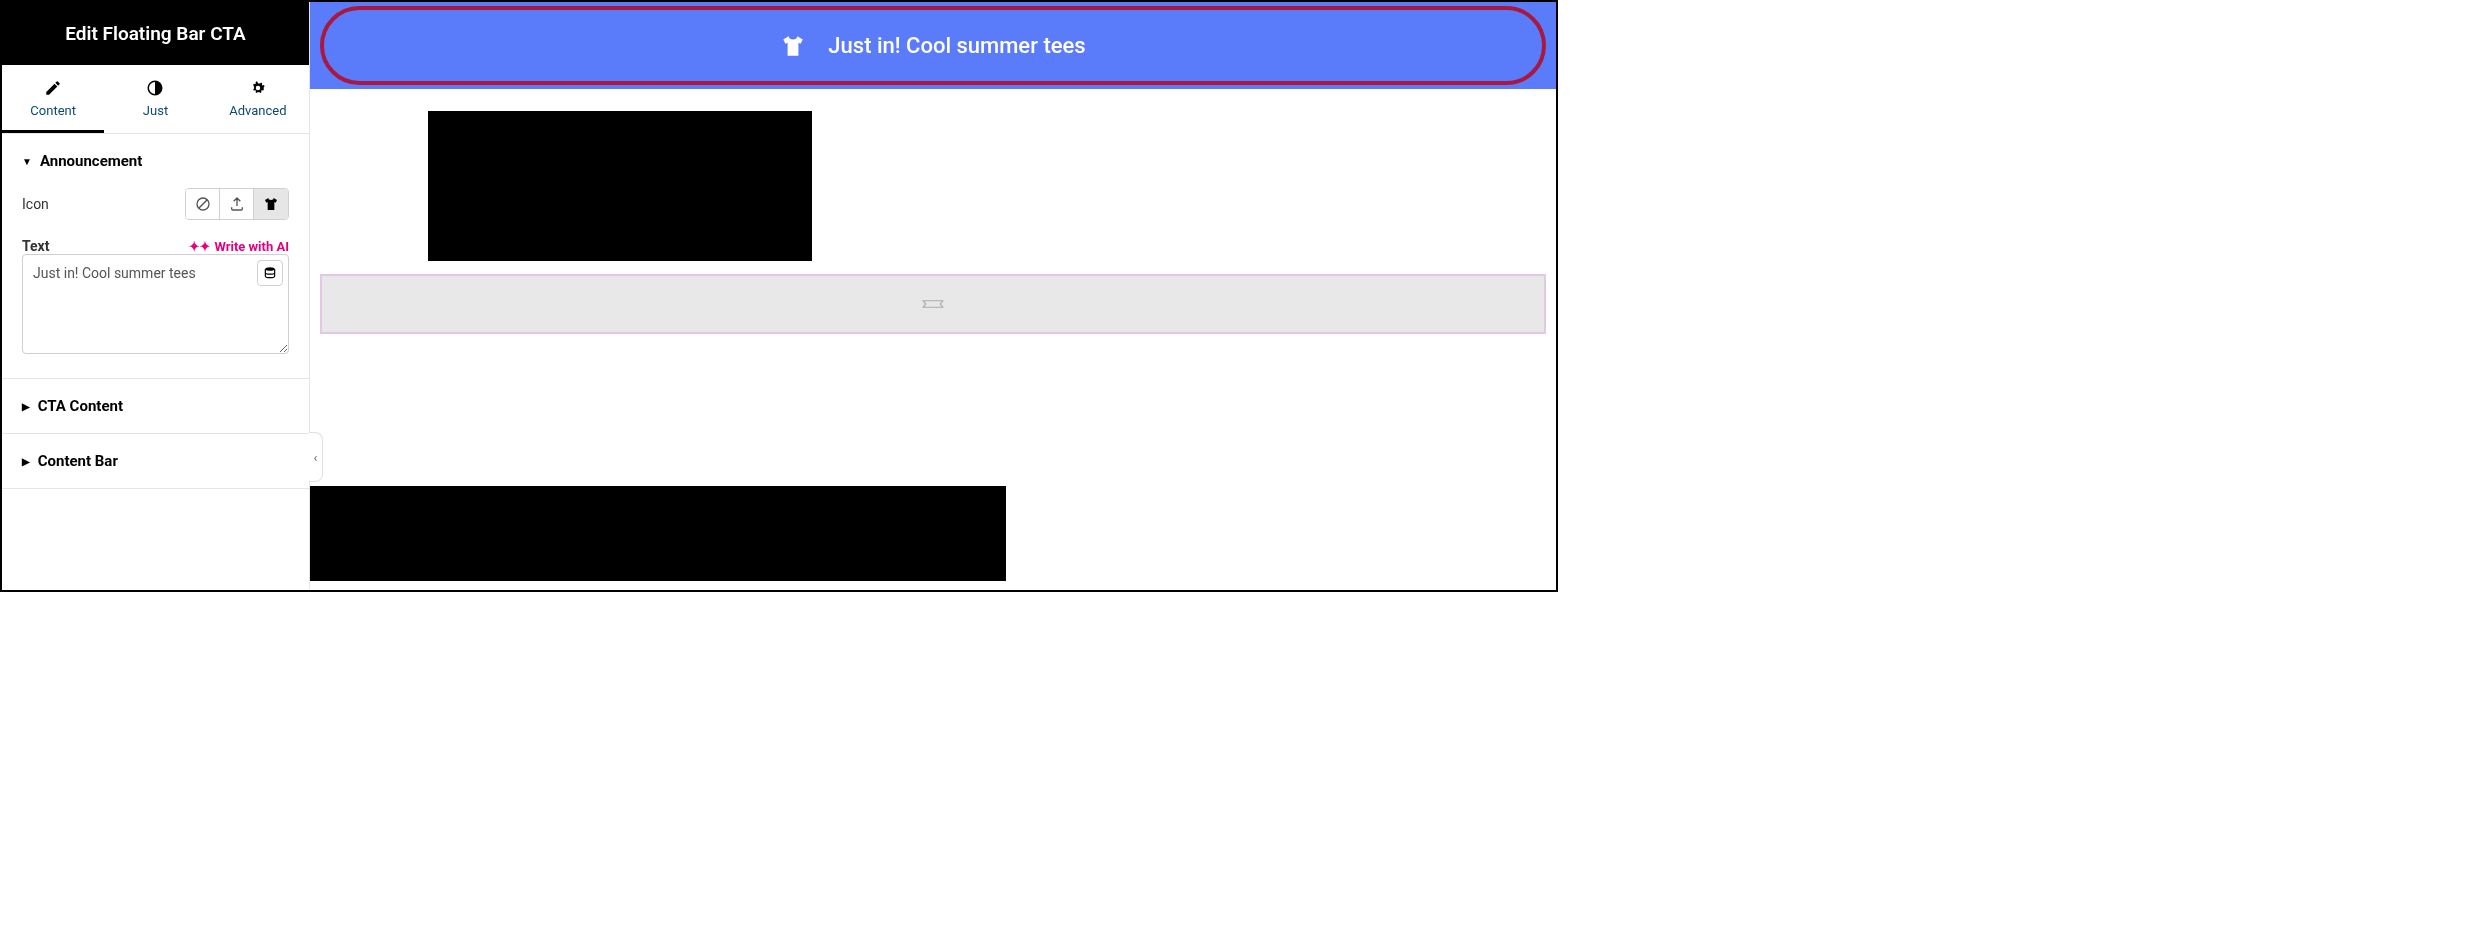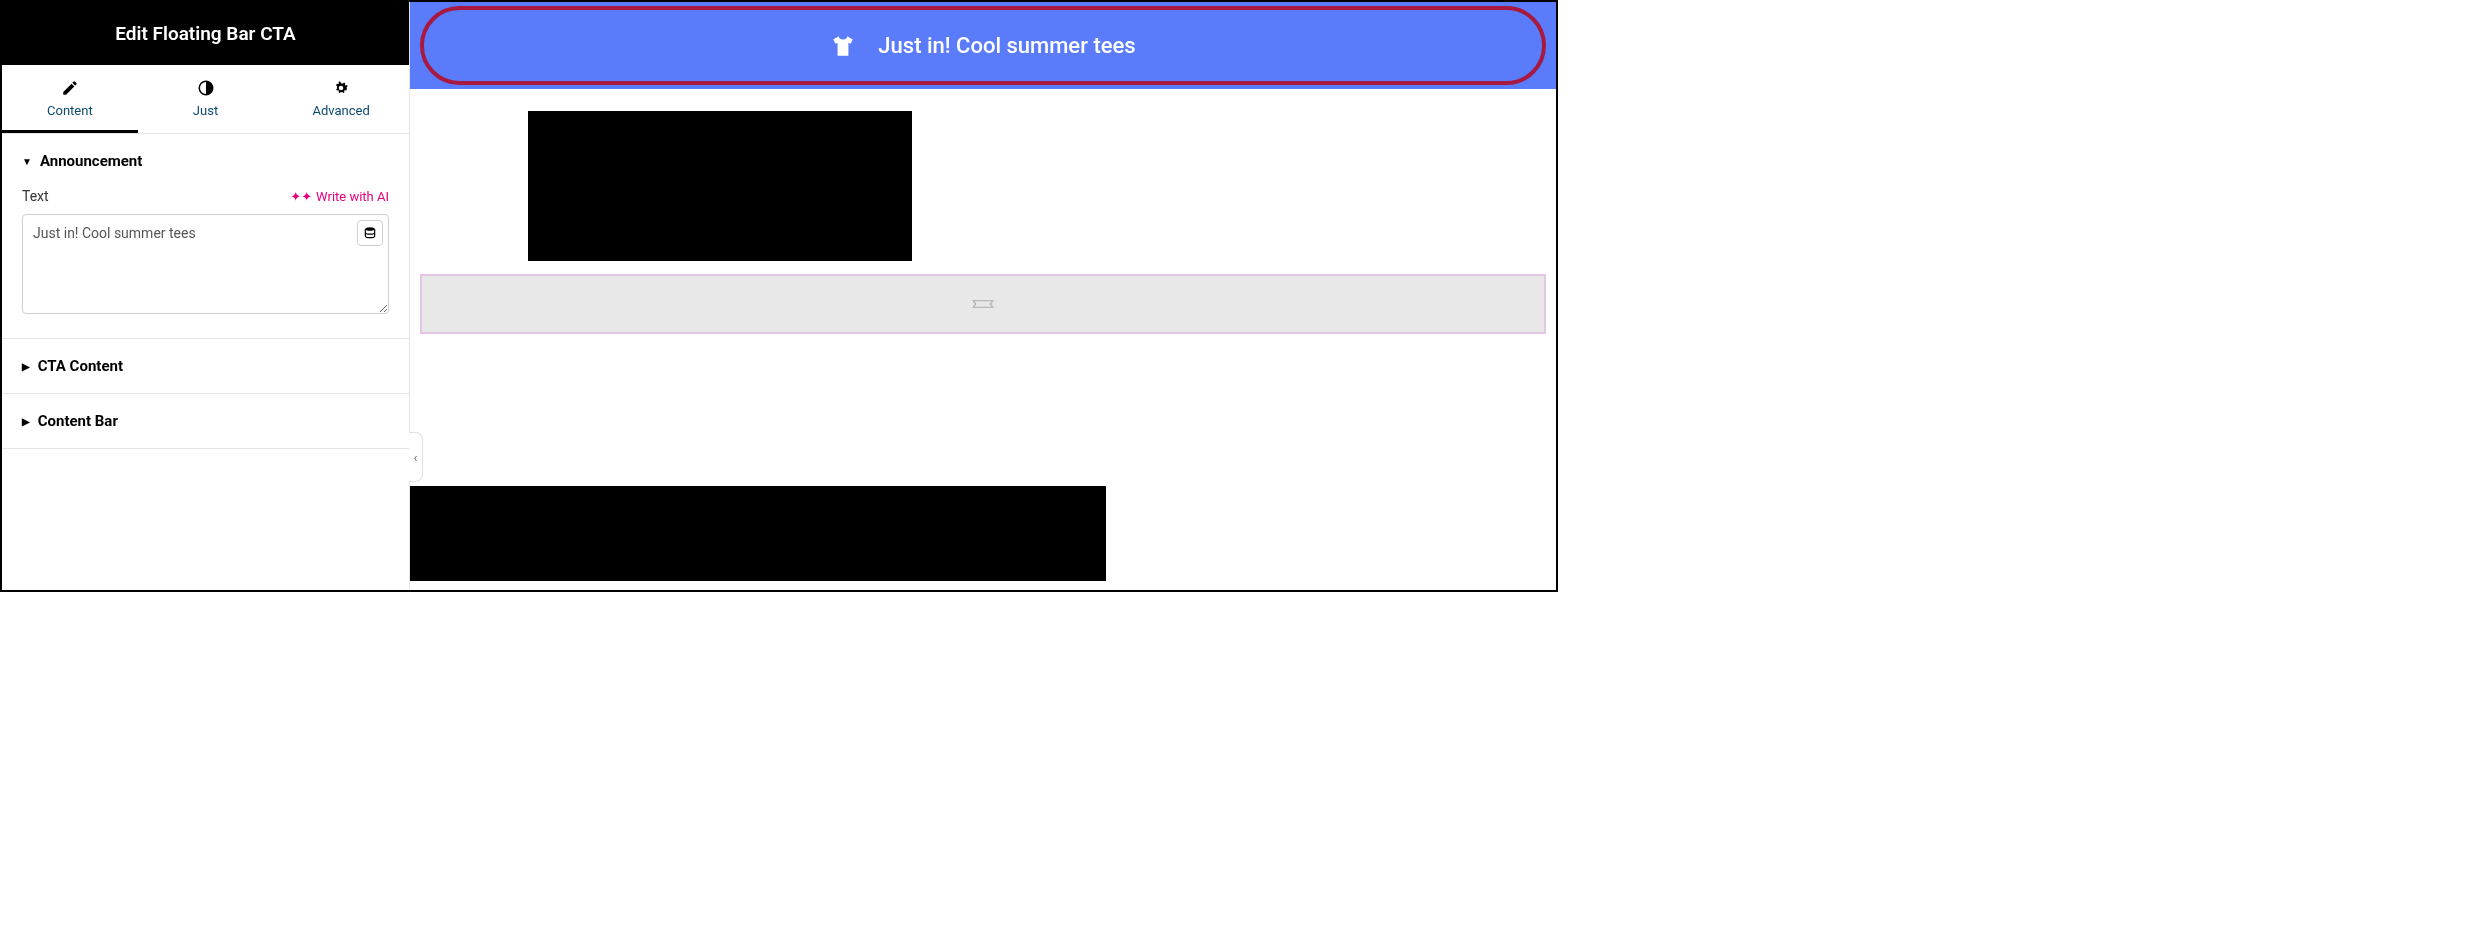--- a/index.html
+++ b/index.html
@@ -10,21 +10,21 @@
     body {
       font-family: -apple-system, BlinkMacSystemFont, "Segoe UI", Roboto, sans-serif;
       background: #fff;
       display: flex;
       height: 592px;
       width: 1558px;
       overflow: hidden;
       border: 2px solid #000;
     }
     .sidebar {
-      width: 408px;
+      width: 308px;
       display: flex;
       flex-direction: column;
       border-right: 1px solid #e5e5e5;
       background: #fff;
     }
     .sidebar-header {
       background: #000;
       color: #fff;
       text-align: center;
       padding: 20px 0;
@@ -95,21 +95,21 @@
       font-size: 15px;
       border-right: 1px solid #d0d0d0;
       background: #fff;
     }
     .icon-btn:last-child { border-right: none; }
     .icon-btn.active { background: #e6e6e6; }
     .text-row {
       display: flex;
       justify-content: space-between;
       align-items: center;
-      margin-bottom: 10px;
+      font-weight: bold;
     }
     .text-label {
       font-size: 14px;
       color: #333;
     }
     .ai-link {
       color: #e6007e;
       font-size: 13px;
       display: flex;
       align-items: center;
@@ -266,20 +266,41 @@
       <span>Advanced</span>
     </div>
   </div>
 
   <div class="section">
     <div class="section-header">
       <span class="triangle">▼</span>
       <span>Announcement</span>
     </div>
     <div class="section-body">
+      <div class="field-row">
+        <span>Icon</span>
+        <div class="icon-group">
+          <div class="icon-btn">
+            <svg width="16" height="16" viewBox="0 0 24 24" fill="none" stroke="#555" stroke-width="2">
+                <circle cx="12" cy="12" r="9"></circle>
+                <line x1="6" y1="18" x2="18" y2="6"></line>
+              </svg>
+          </div>
+          <div class="icon-btn">
+            <svg width="16" height="16" viewBox="0 0 24 24" fill="none" stroke="#555" stroke-width="2">
+                <path d="M4 17v2a2 2 0 002 2h12a2 2 0 002-2v-2M12 3v12M7 8l5-5 5 5"></path>
+              </svg>
+          </div>
+          <div class="icon-btn active">
+            <svg width="16" height="16" viewBox="0 0 24 24" fill="#000">
+                <path d="M16 3l5 3-2 4-2-1v12H7V9l-2 1-2-4 5-3c0 1.5 1.5 3 4 3s4-1.5 4-3z"></path>
+              </svg>
+          </div>
+        </div>
+      </div>
 
       <div class="text-row">
         <span class="text-label">Text</span>
         <span class="ai-link">
           <span>✦✦</span>
           <span>Write with AI</span>
         </span>
       </div>
 
       <div class="textarea-wrapper">

